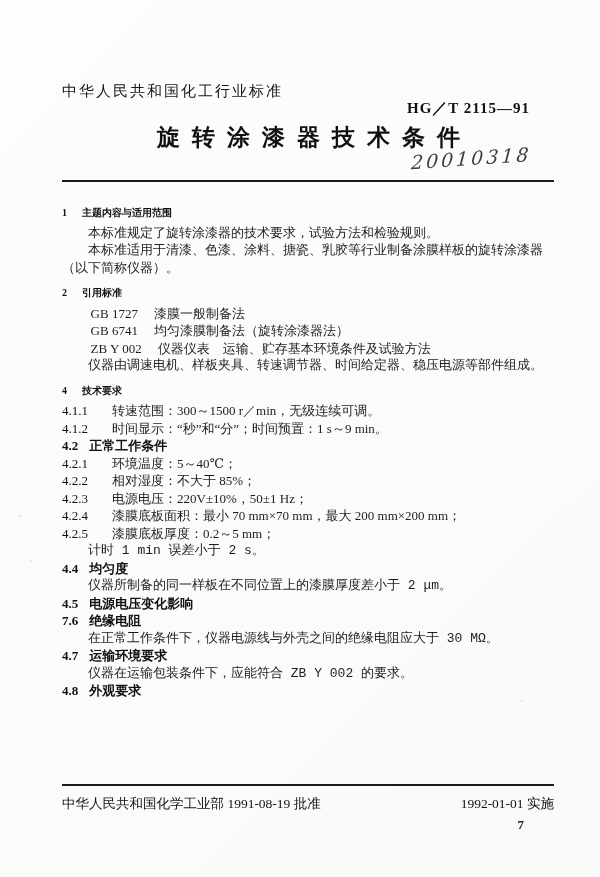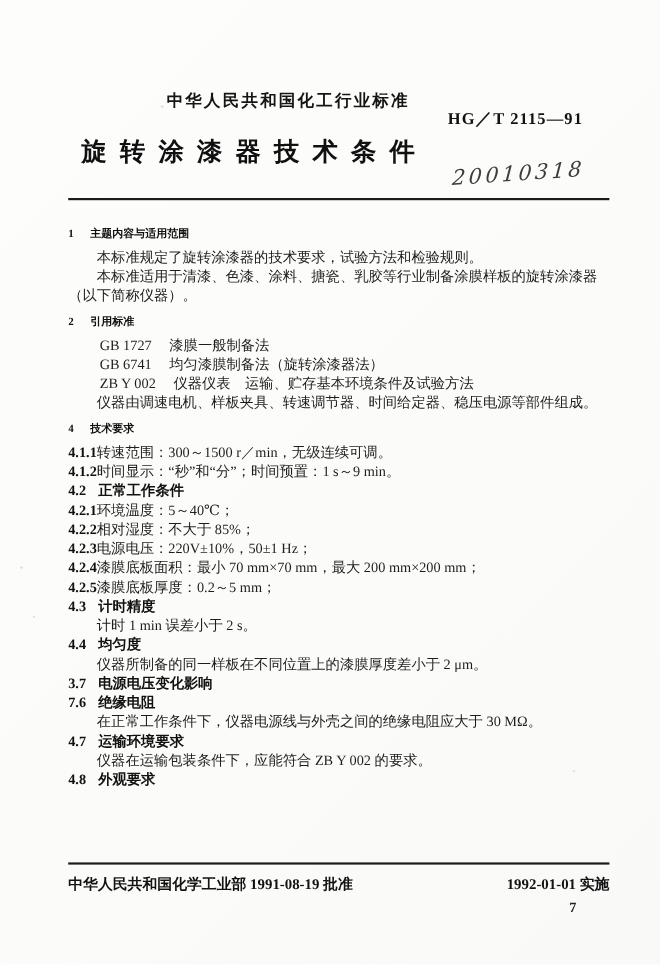--- a/index.html
+++ b/index.html
@@ -11,30 +11,30 @@
     position:relative;
     overflow:hidden;
   }
   .page {
     position:absolute; inset:0;
     background:linear-gradient(135deg,#fdfdfc 0%,#fbfbfa 60%,#f9f9f8 100%);
   }
   
   .org-line {
     position:absolute; top:82px; left:62px; width:400px;
-    text-align:center; font-weight:bold; font-size:15px;
+    font-weight:normal; font-size:15px;
     letter-spacing:2px; color:#151515;
   }
   .std-code {
     position:absolute; top:99px; right:70px;
     font-weight:bold; font-size:15px; letter-spacing:1px; color:#121212;
   }
   .doc-title {
     position:absolute; top:122px; left:62px; width:410px;
-    text-align:left; font-weight:bold; font-size:23px;
+    text-align:right; font-weight:bold; font-size:23px;
     letter-spacing:12px; text-indent:12px; color:#101010;
   }
   .handwritten {
     position:absolute; top:147px; right:68px;
     font-family:"DejaVu Serif",serif;
     font-style:italic; font-size:19px; letter-spacing:3px;
     color:#3d3d3d;
     transform:rotate(-4deg) skewX(-8deg);
   }
   .rule-top {
@@ -46,33 +46,33 @@
     position:absolute; top:197px; left:62px; right:46px; bottom:95px;
     font-size:13px; line-height:17.5px; overflow:hidden;
     color:#1d1d1d;
   }
   .line { white-space:normal; }
   .line .num { display:inline-block; }
   .heading { font-weight:bold; font-size:10px; margin:7px 0 3px; color:#111; }
   .heading .num { margin-right:15px; }
   .subheading { font-weight:bold; color:#111; }
   .subheading .num { margin-right:11px; }
-  .clause .num { font-weight:bold; margin-right:0; color:#111; }
-  .para { text-indent:2em; }
+  .clause .num { font-weight:normal; margin-right:24px; color:#111; }
+  .para { text-indent:2em;font-family:Liberation Mono, monospace; }
   .ref { padding-left:2.2em; }
   .ref .num { margin-right:16px; }
   
   .footer {
     position:absolute; left:62px; right:46px; top:784px;
     border-top:2px solid #1b1b1b;
     padding-top:9px;
   }
   .footer-row {
     display:flex; justify-content:space-between; align-items:flex-start;
-    font-weight:bold; font-size:13.5px; color:#131313;
+    font-weight:normal; font-size:13.5px; color:#131313;
   }
   .page-num {
     text-align:right; padding-right:30px; margin-top:4px;
     font-weight:bold; font-size:13px; color:#222;
   }
   
   .speck { position:absolute; background:#c9c9c6; border-radius:50%; opacity:.55; }
   .s1 { width:3px; height:2px; left:18px;  top:515px; }
   .s2 { width:2px; height:2px; left:30px;  top:560px; }
   .s3 { width:3px; height:2px; left:146px; top:96px;  }
@@ -109,25 +109,24 @@
       <div class="line para"><span class="txt">仪器由调速电机、样板夹具、转速调节器、时间给定器、稳压电源等部件组成。</span></div>
       <div class="line heading"><span class="num">4</span><span class="txt">技术要求</span></div>
       <div class="line clause"><span class="num">4.1.1</span><span class="txt">转速范围：300～1500 r／min，无级连续可调。</span></div>
       <div class="line clause"><span class="num">4.1.2</span><span class="txt">时间显示：“秒”和“分”；时间预置：1 s～9 min。</span></div>
       <div class="line subheading"><span class="num">4.2</span><span class="txt">正常工作条件</span></div>
       <div class="line clause"><span class="num">4.2.1</span><span class="txt">环境温度：5～40℃；</span></div>
       <div class="line clause"><span class="num">4.2.2</span><span class="txt">相对湿度：不大于 85%；</span></div>
       <div class="line clause"><span class="num">4.2.3</span><span class="txt">电源电压：220V±10%，50±1 Hz；</span></div>
       <div class="line clause"><span class="num">4.2.4</span><span class="txt">漆膜底板面积：最小 70 mm×70 mm，最大 200 mm×200 mm；</span></div>
       <div class="line clause"><span class="num">4.2.5</span><span class="txt">漆膜底板厚度：0.2～5 mm；</span></div>
-      <div class="line subheading"><span class="num">4.3</span><span class="txt">计时精度</span></div>
       <div class="line para"><span class="txt">计时 1 min 误差小于 2 s。</span></div>
       <div class="line subheading"><span class="num">4.4</span><span class="txt">均匀度</span></div>
       <div class="line para"><span class="txt">仪器所制备的同一样板在不同位置上的漆膜厚度差小于 2 μm。</span></div>
-      <div class="line subheading"><span class="num">3.7</span><span class="txt">电源电压变化影响</span></div>
+      <div class="line subheading"><span class="num">4.5</span><span class="txt">电源电压变化影响</span></div>
       <div class="line subheading"><span class="num">7.6</span><span class="txt">绝缘电阻</span></div>
       <div class="line para"><span class="txt">在正常工作条件下，仪器电源线与外壳之间的绝缘电阻应大于 30 MΩ。</span></div>
       <div class="line subheading"><span class="num">4.7</span><span class="txt">运输环境要求</span></div>
       <div class="line para"><span class="txt">仪器在运输包装条件下，应能符合 ZB Y 002 的要求。</span></div>
       <div class="line subheading"><span class="num">4.8</span><span class="txt">外观要求</span></div>
     </div>
 
   <div class="footer">
     <div class="footer-row">
       <span>中华人民共和国化学工业部 1991-08-19 批准</span>

